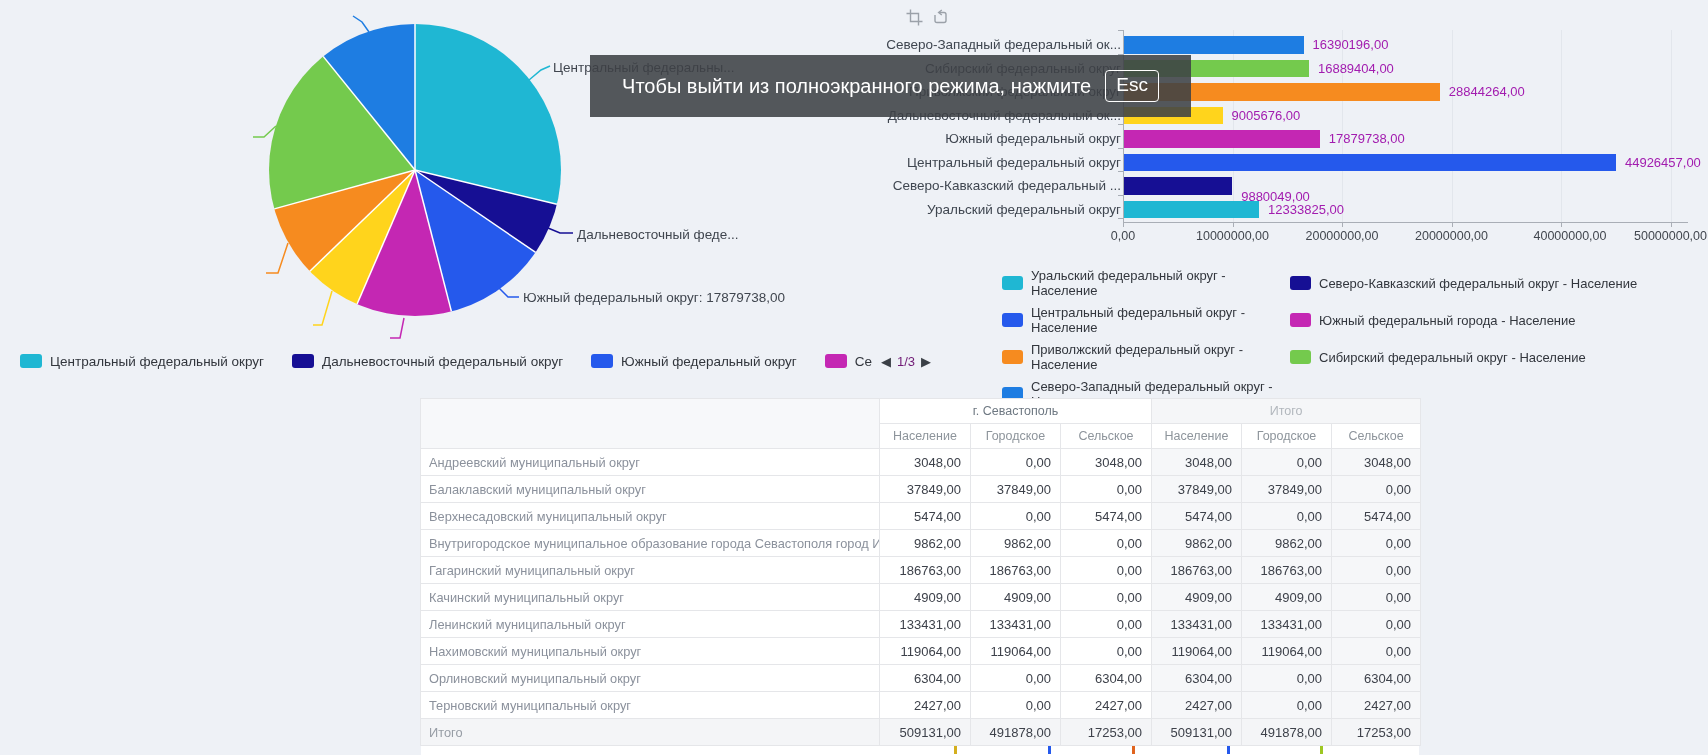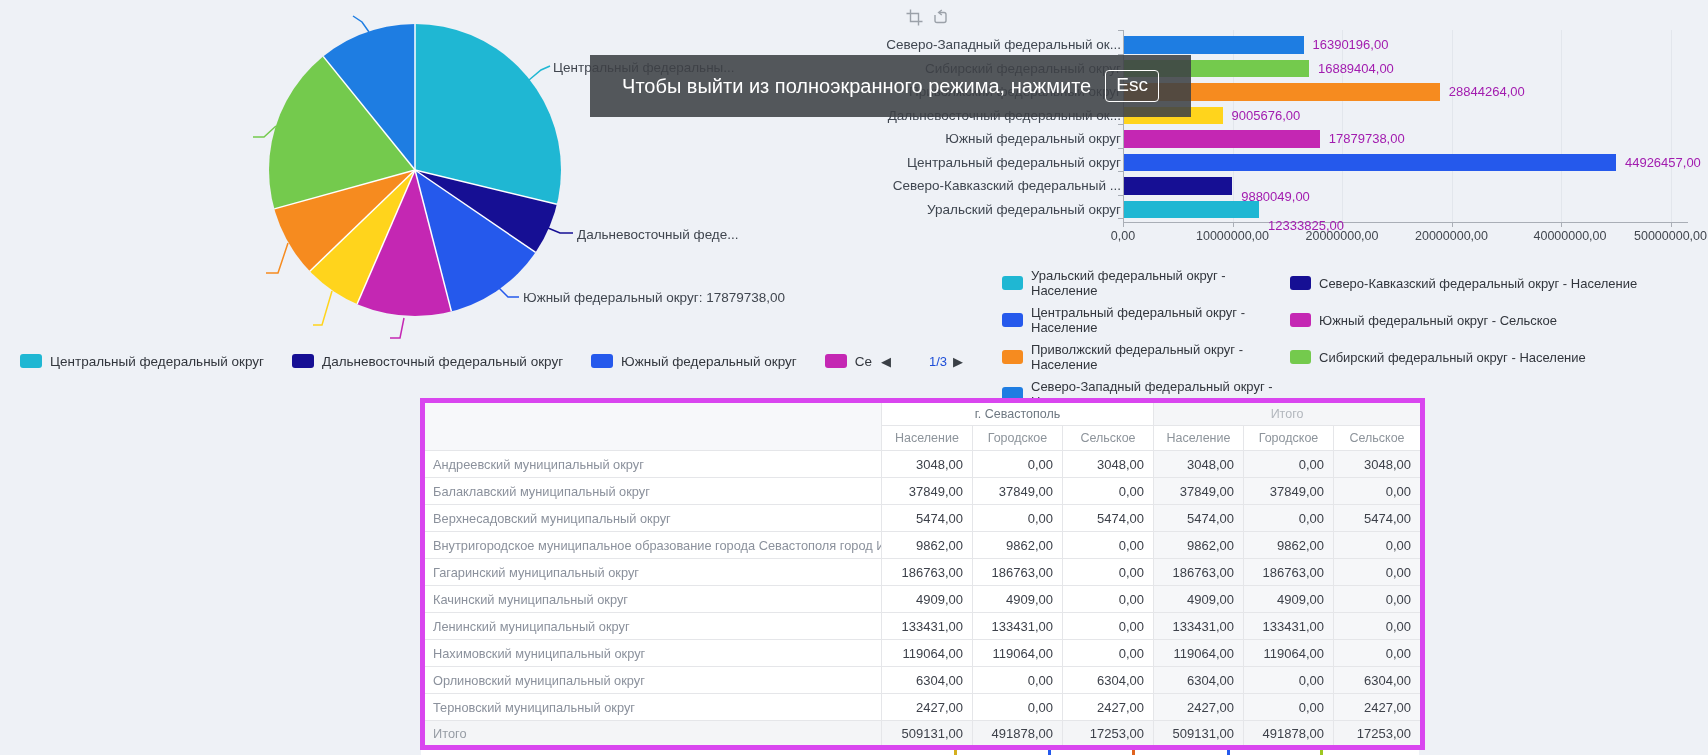--- a/index.html
+++ b/index.html
@@ -11,21 +11,21 @@
   #pie-circle { position:absolute; left:269px; top:24px; width:292px; height:292px; border-radius:50%; }
   #pie-lines { position:absolute; left:0; top:0; width:830px; height:390px; pointer-events:none; }
   .pie-label { position:absolute; font-size:13.5px; color:#40464f; white-space:nowrap; height:17px; line-height:17px; }
   #pie-legend { position:absolute; left:20px; top:351px; height:20px; display:flex; align-items:center; white-space:nowrap; }
   .legend-item { display:flex; align-items:center; margin-right:28px; }
   .legend-item:last-of-type { margin-right:6px; }
   .legend-swatch { width:22px; height:14px; border-radius:3px; margin-right:8px; flex:0 0 auto; }
   .legend-label { font-size:13.5px; color:#32363d; overflow:hidden; }
   .legend-label.truncated { max-width:22px; }
   .pager-arrow { font-size:13px; color:#3a3f46; cursor:pointer; padding:0 3px; }
-  .pager-text { font-size:13px; color:#1d4ed8; padding:0 3px;margin-left:32px; }
+  .pager-text { font-size:13px; color:#701a75; padding:0 3px; }
 
   
   #chart-toolbar { position:absolute; left:905px; top:8px; display:flex; gap:7px; }
   .toolbar-btn { width:19px; height:19px; display:flex; align-items:center; justify-content:center; cursor:pointer; }
   #bar-chart { position:absolute; left:830px; top:30px; width:878px; height:360px; }
   .grid-line { position:absolute; top:0; width:0; height:192px; border-left:1px solid #e2e6ec; }
   #bar-xaxis { position:absolute; left:293px; top:192px; width:565px; border-top:1px solid #a9aeb6; }
   #bar-yaxis { position:absolute; left:293px; top:0; height:192px; border-left:1px solid #a9aeb6; }
   .axis-tick { position:absolute; border-left:1px solid #a9aeb6; height:5px; top:192px; }
   .yaxis-tick { position:absolute; border-top:1px solid #a9aeb6; width:5px; left:288px; }
@@ -39,21 +39,21 @@
   #bar-legend .legend-label { font-size:13px; }
 
   
   #fullscreen-overlay { position:absolute; left:590px; top:55px; width:601px; height:62px;
     background:rgba(62,65,70,0.88); z-index:50; display:flex; align-items:center; justify-content:center; }
   #fullscreen-overlay .msg { color:#fff; font-size:20px; white-space:nowrap; }
   .esc-key { margin-left:14px; color:#fff; font-size:19px; border:1.5px solid #fff; border-radius:4px; padding:3px 10px 5px; }
 
   
   #table-widget { position:absolute; left:420px; top:398px; width:1000px; }
-  table { border-collapse:collapse; table-layout:fixed; width:1000px; background:#fff; border:5px solid #d946ef; }
+  table { border-collapse:collapse; table-layout:fixed; width:1000px; background:#fff; border:1px solid #d946ef; }
   th, td { border:1px solid #e5e6e9; overflow:hidden; white-space:nowrap; }
   thead tr { height:25px; }
   tbody tr, tfoot tr { height:27px; }
   th { font-weight:normal; }
   th.corner { background:#f7f8fa; }
   th.group { font-size:12.5px; color:#6e7882; text-align:center; }
   th.group.itogo { background:#f5f6f8; color:#b2b7bd; }
   th.sub { font-size:12.5px; color:#8d949b; text-align:center; }
   td.name { font-size:12.8px; color:#8b919c; text-align:left; padding-left:8px; }
   td.num { font-size:13px; color:#3d414a; text-align:right; padding-right:9px; }
@@ -170,21 +170,21 @@
       <div class="bar" style="top: 100px; width: 195.8px; background: rgb(196, 39, 179);"></div>
       <div class="bar-value" style="left: 498.783px; top: 100px;">17879738,00</div>
       <div class="bar-cat-label" style="top: 123.5px;">Центральный федеральный округ</div>
       <div class="bar" style="top: 123.5px; width: 491.9px; background: rgb(37, 89, 236);"></div>
       <div class="bar-value" style="left: 794.945px; top: 123.5px;">44926457,00</div>
       <div class="bar-cat-label" style="top: 147px;">Северо-Кавказский федеральный ...</div>
       <div class="bar" style="top: 147px; width: 108.2px; background: rgb(22, 15, 148);"></div>
       <div class="bar-value" style="left: 411.187px; top: 158px;">9880049,00</div>
       <div class="bar-cat-label" style="top: 170.5px;">Уральский федеральный округ</div>
       <div class="bar" style="top: 170.5px; width: 135.1px; background: rgb(31, 183, 211);"></div>
-      <div class="bar-value" style="left: 438.055px; top: 170.5px; margin-top: 16px;">12333825,00</div>
+      <div class="bar-value" style="left: 438.055px; top: 170.5px;">12333825,00</div>
     </div>
   <div id="bar-xlabels">
       <div class="x-label" style="left: 293px;">0,00</div>
       <div class="x-label" style="left: 402.5px;">10000000,00</div>
       <div class="x-label" style="left: 512px;">20000000,00</div>
       <div class="x-label" style="left: 621.5px;">20000000,00</div>
       <div class="x-label" style="left: 740px;">40000000,00</div>
       <div class="x-label" style="left: 840.5px;">50000000,00</div>
     </div>
   <div id="bar-legend">
@@ -195,21 +195,21 @@
       <div class="legend-item">
         <span class="legend-swatch" style="background: rgb(22, 15, 148);"></span>
         <span class="legend-label">Северо-Кавказский федеральный округ - Население</span>
       </div>
       <div class="legend-item">
         <span class="legend-swatch" style="background: rgb(37, 89, 236);"></span>
         <span class="legend-label">Центральный федеральный округ - Население</span>
       </div>
       <div class="legend-item">
         <span class="legend-swatch" style="background: rgb(196, 39, 179);"></span>
-        <span class="legend-label">Южный федеральный округ - Сельское</span>
+        <span class="legend-label">Южный федеральный города - Население</span>
       </div>
       <div class="legend-item">
         <span class="legend-swatch" style="background: rgb(246, 139, 31);"></span>
         <span class="legend-label">Приволжский федеральный округ - Население</span>
       </div>
       <div class="legend-item">
         <span class="legend-swatch" style="background: rgb(116, 202, 77);"></span>
         <span class="legend-label">Сибирский федеральный округ - Население</span>
       </div>
       <div class="legend-item">

